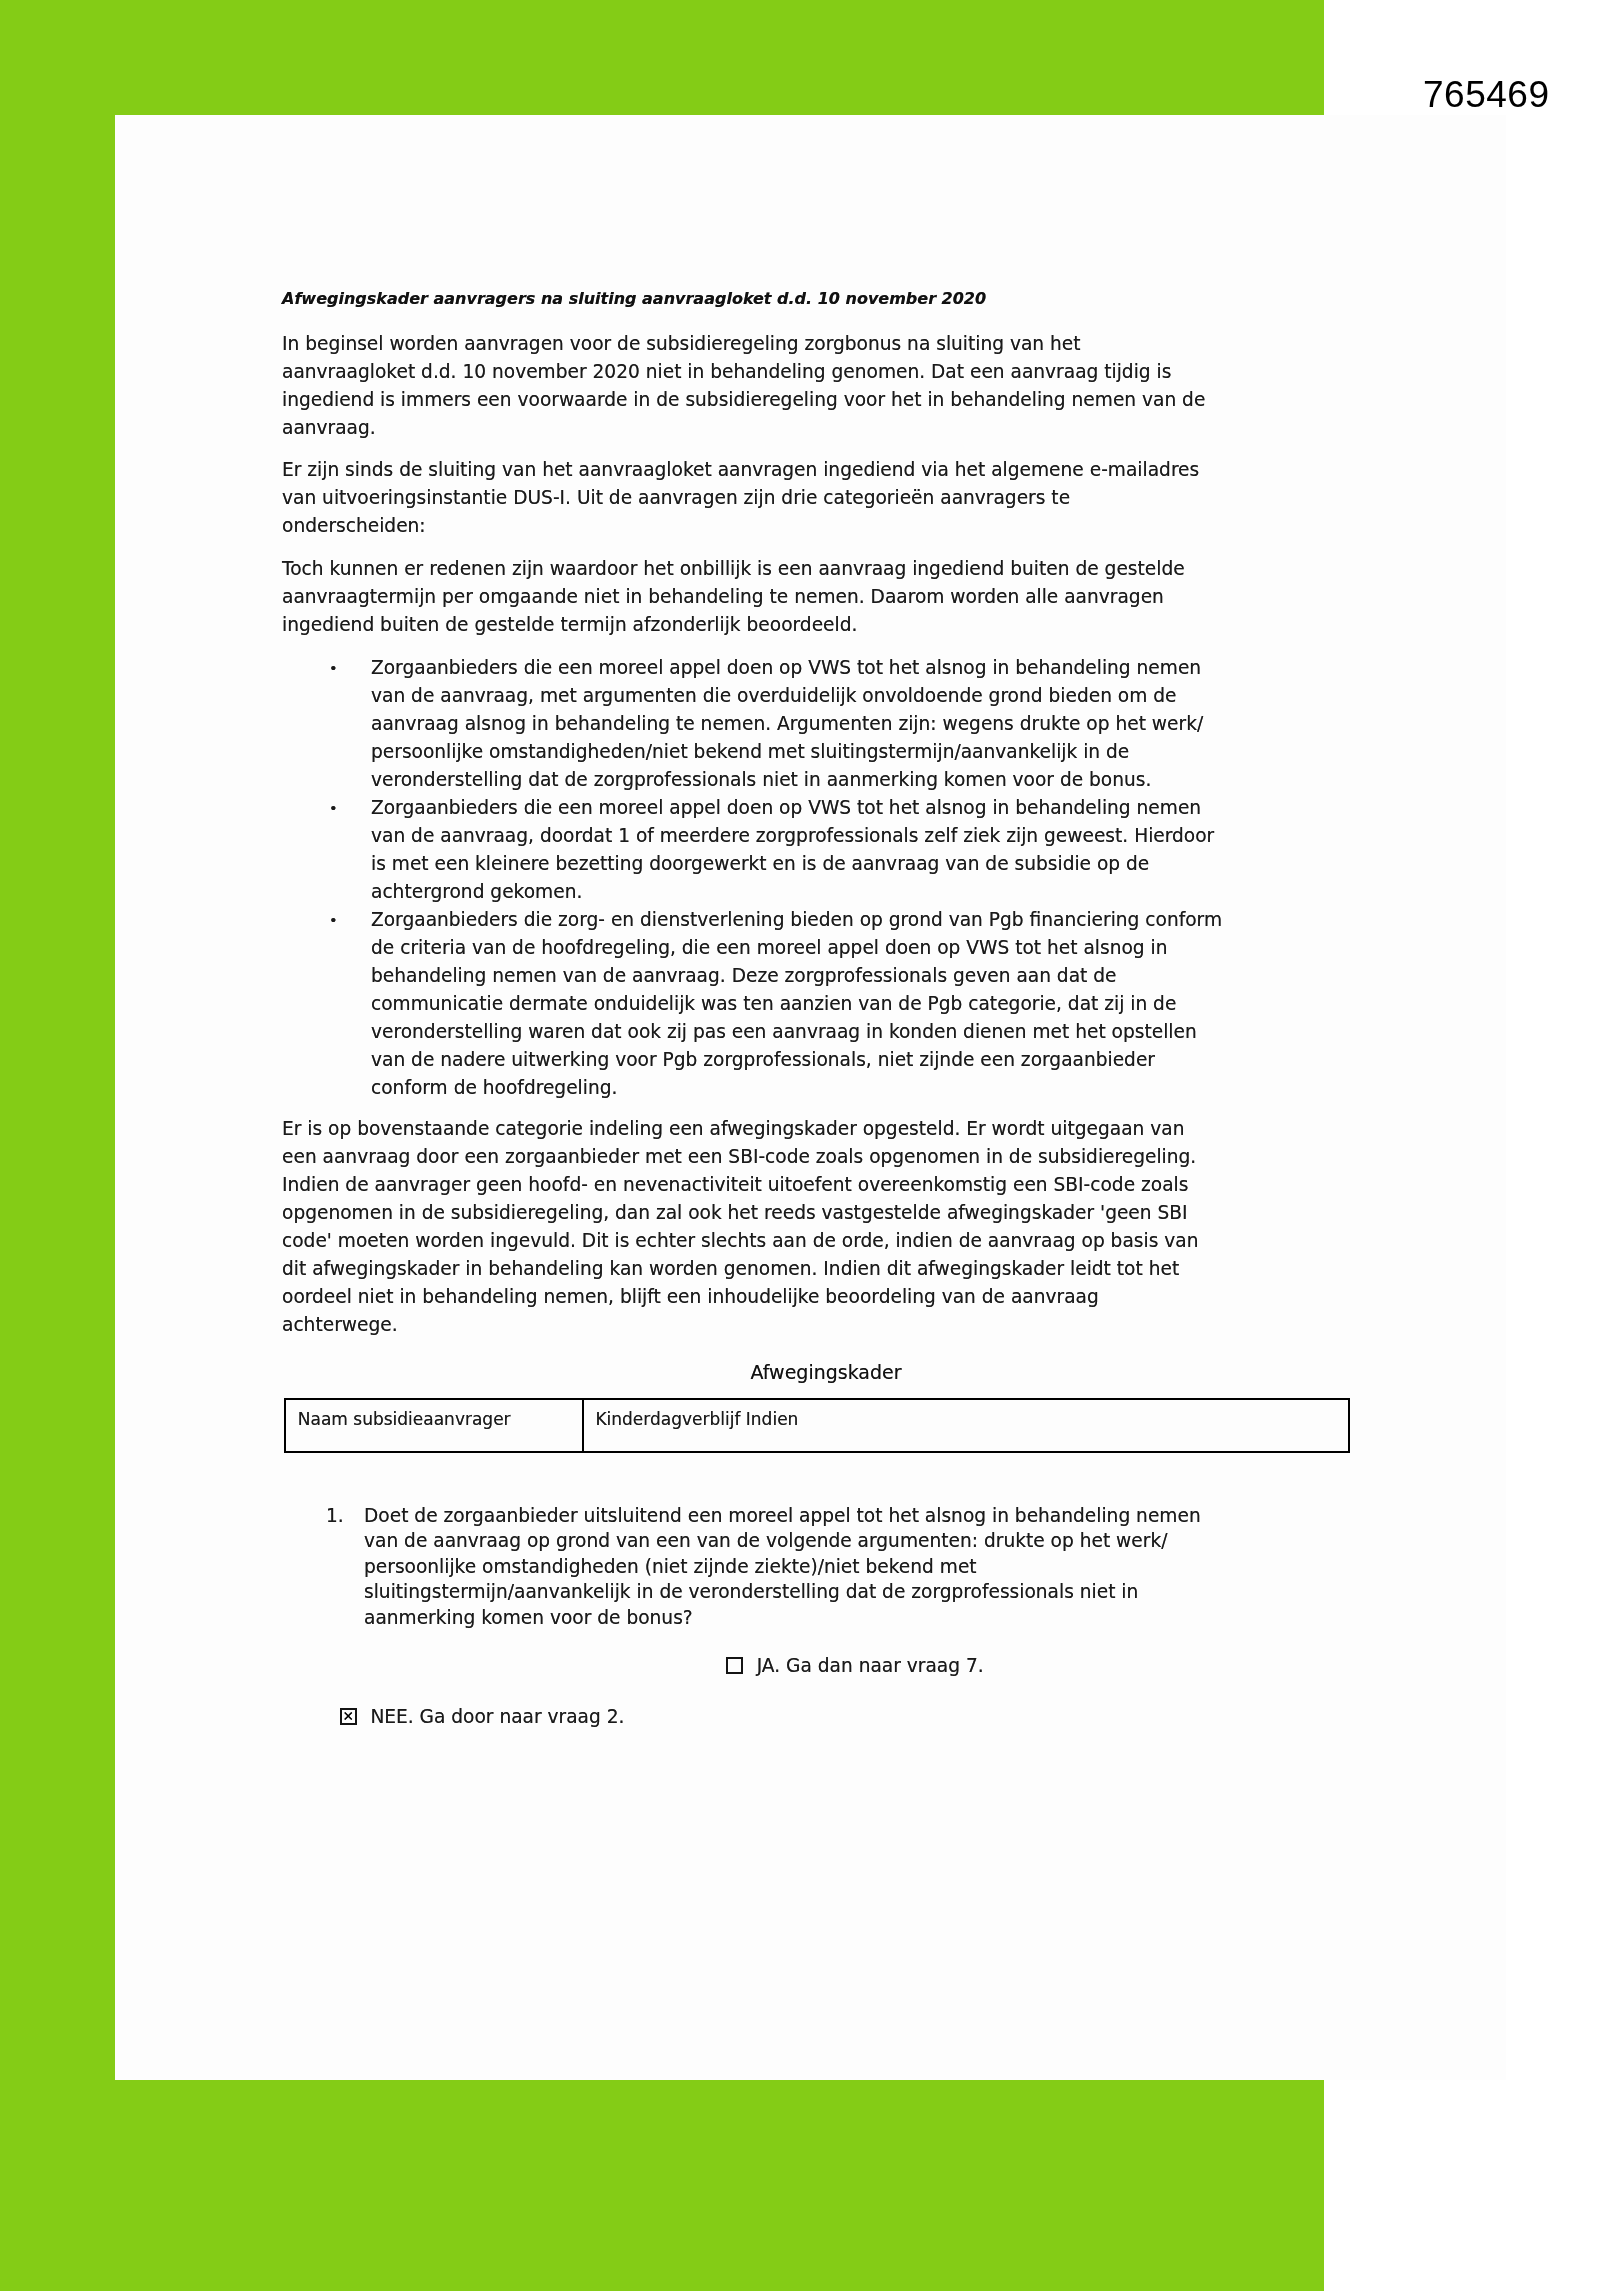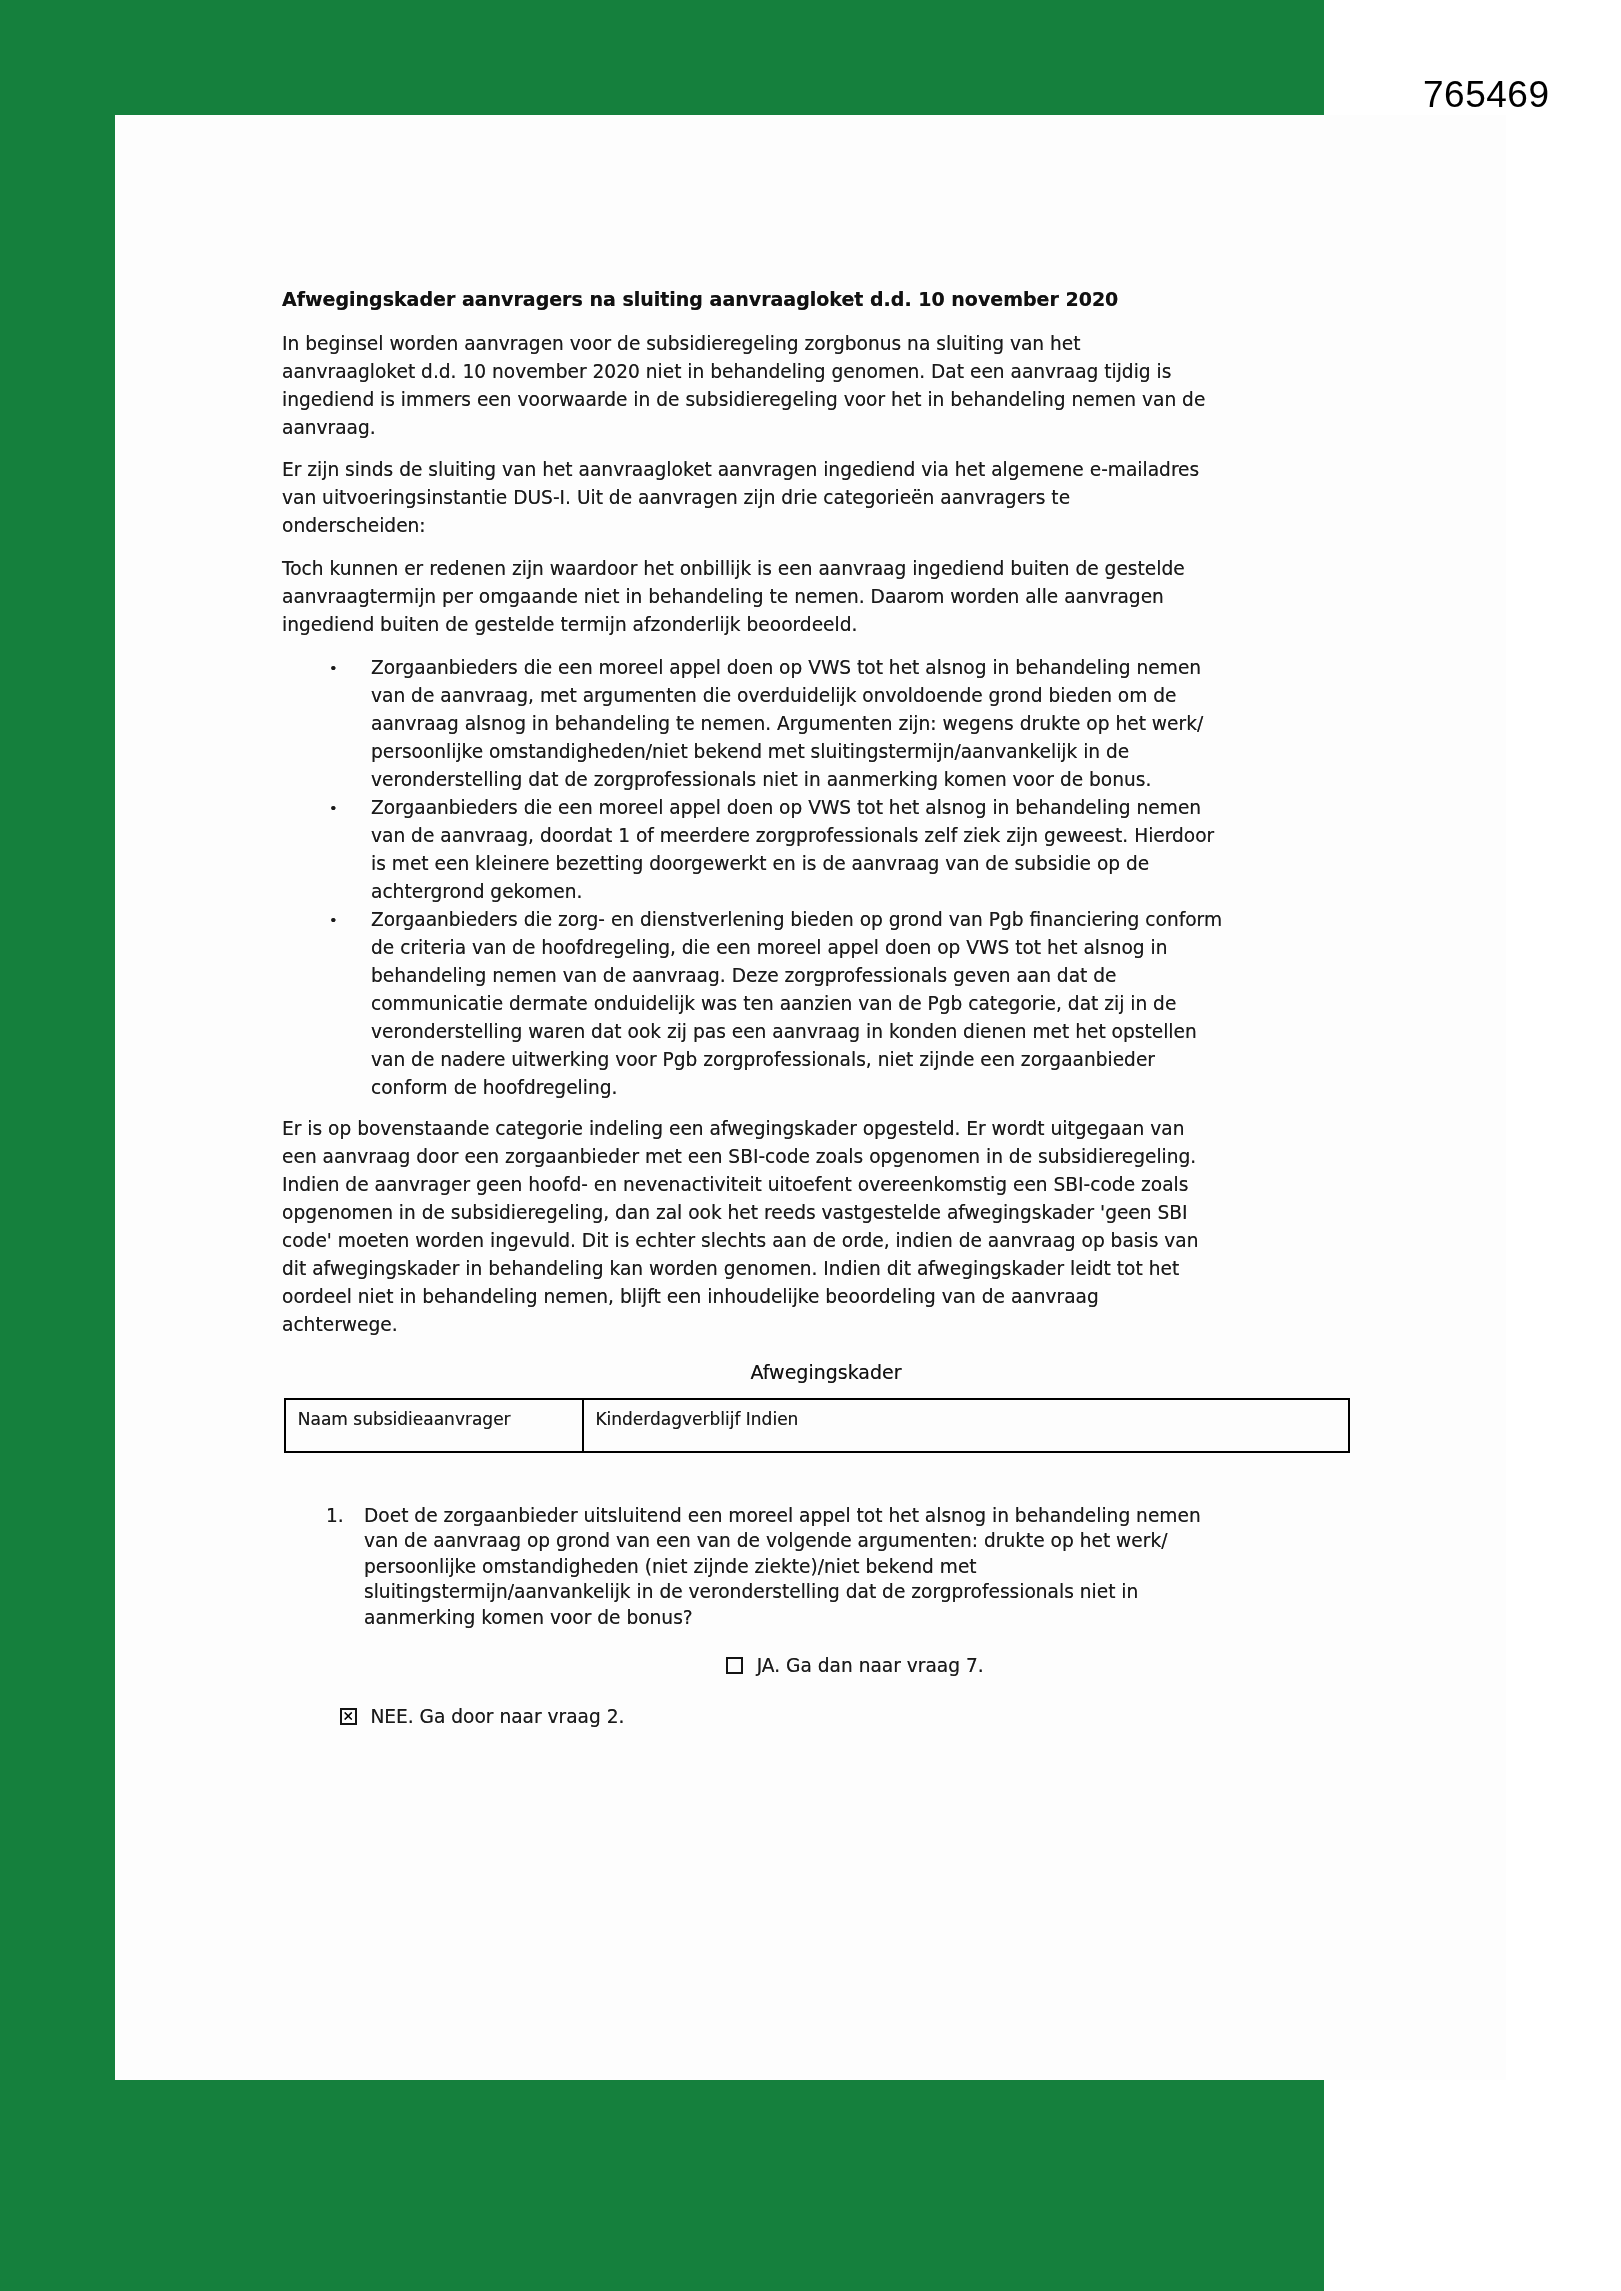--- a/index.html
+++ b/index.html
@@ -7,21 +7,21 @@
     padding: 0;
     background: #ffffff;
     width: 1621px;
     height: 2292px;
     overflow: hidden;
   }
   .page {
     position: relative;
     width: 1324px;
     height: 2292px;
-    background: #15803d;
+    background: #84cc16;
   }
   .scan-bg {
     position: absolute;
     left: 115px;
     top: 115px;
     width: 1391px;
     height: 1965px;
     background: #fdfdfd;
   }
   .doc-number {
@@ -38,25 +38,26 @@
     left: 282px;
     top: 285px;
     width: 1088px;
     font-family: "DejaVu Sans", sans-serif;
     font-size: 18.6px;
     line-height: 28px;
     color: #1a1a1a;
     text-shadow: 0 0 0.6px rgba(26,26,26,0.65);
   }
   h1.doc-title {
-    font-size: 19px;
+    font-size: 16px;
     line-height: 28px;
     font-weight: bold;
     margin: 0 0 16.7px 0;
     color: #111111;
+    font-style: italic;
   }
   p.para {
     margin: 0 0 14.7px 0;
     white-space: pre-line;
   }
   ul.cats {
     list-style: none;
     margin: 13.7px 0 13.7px 0;
     padding: 0;
   }

